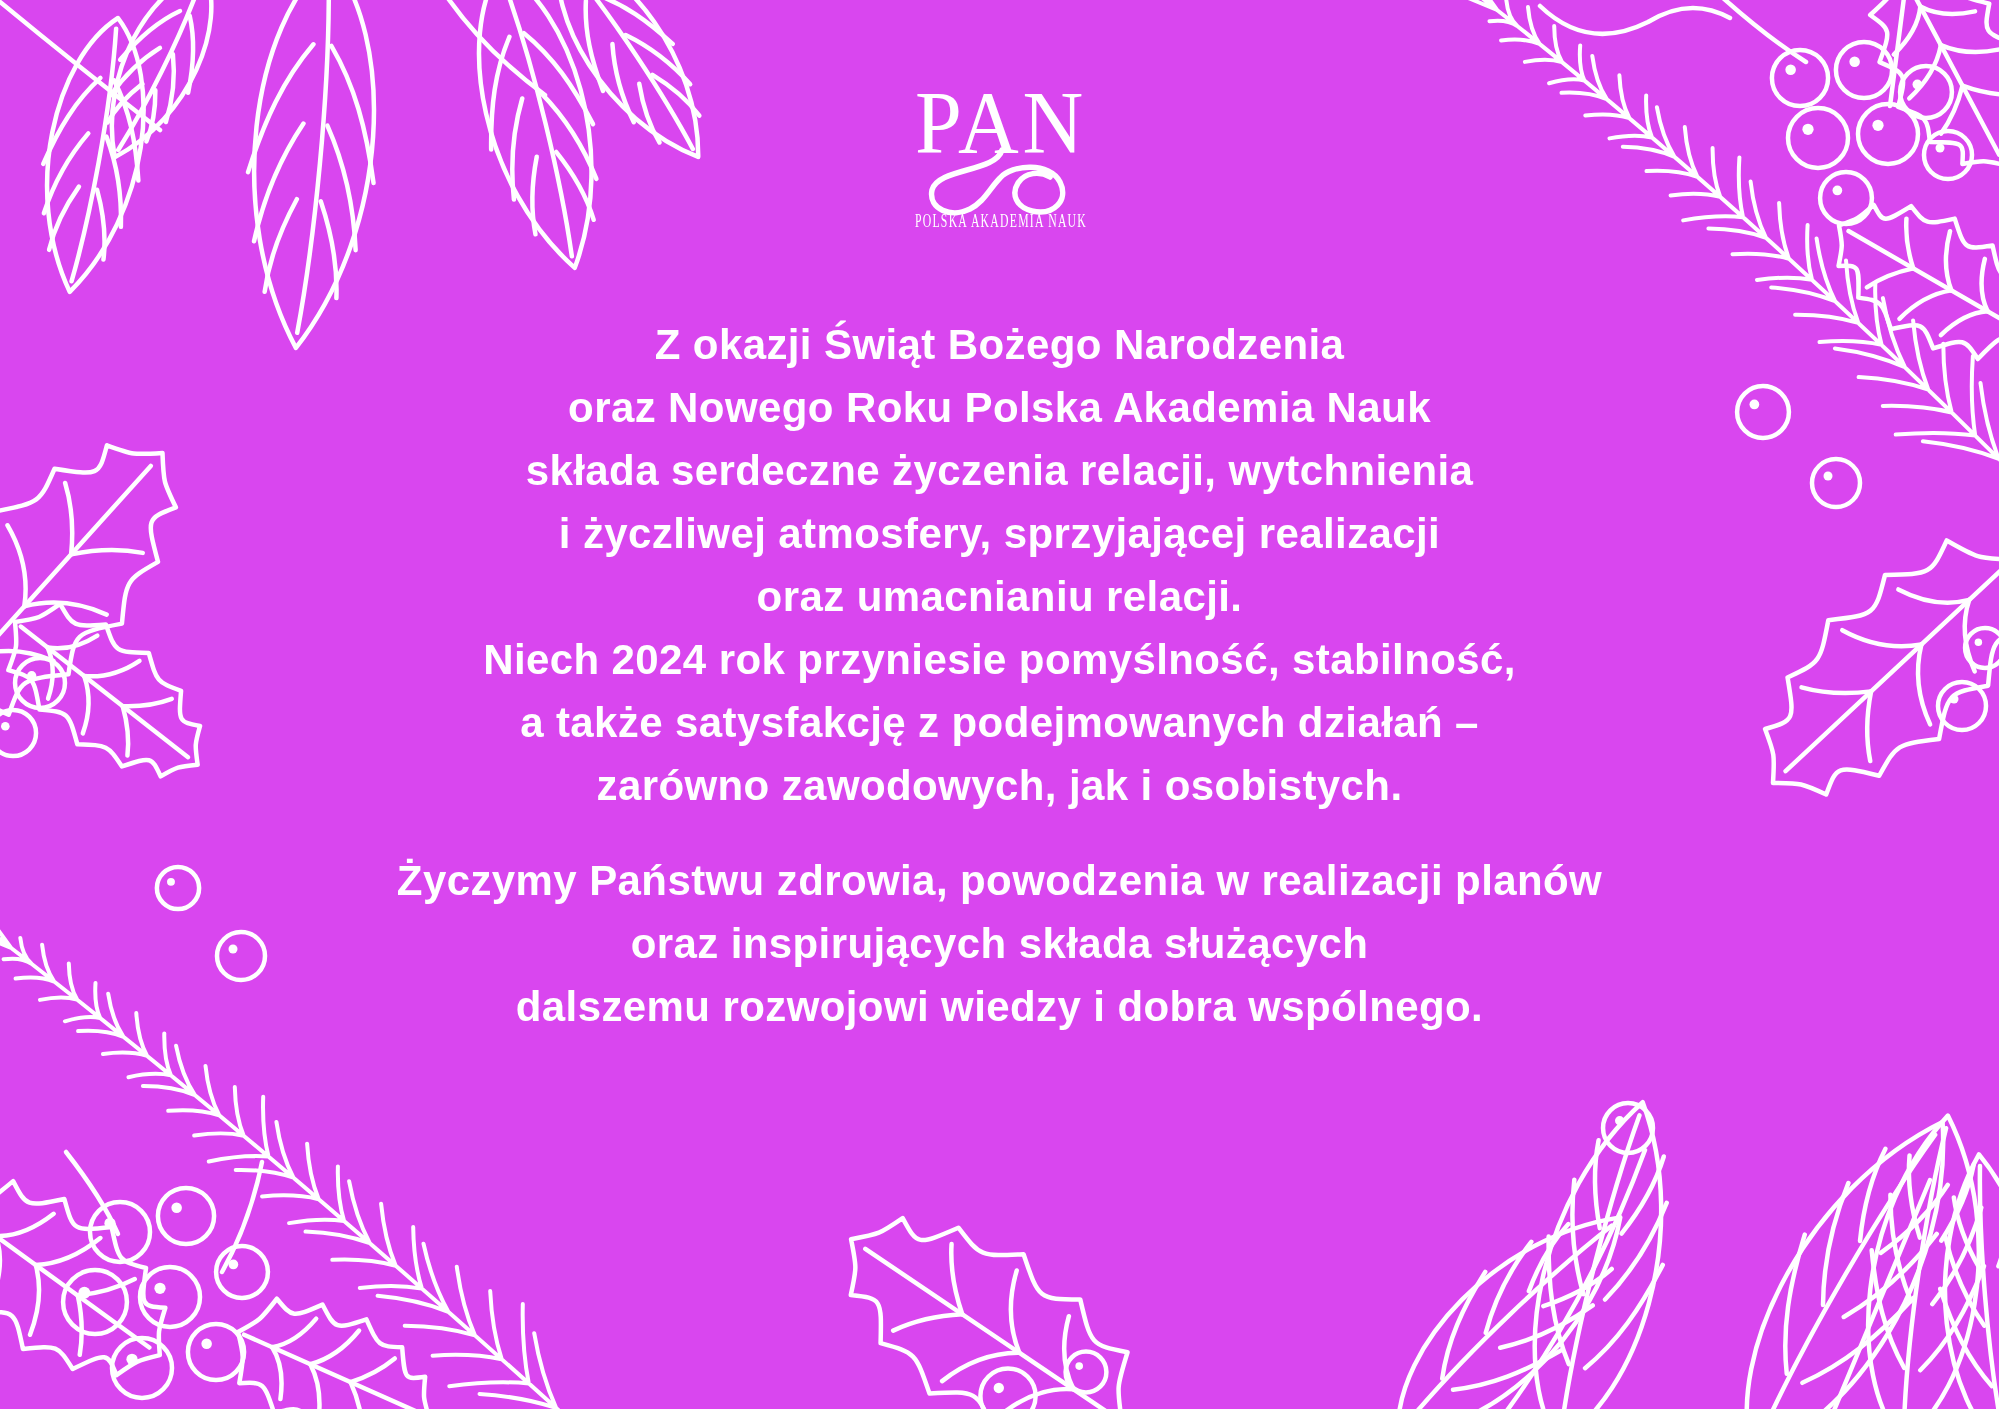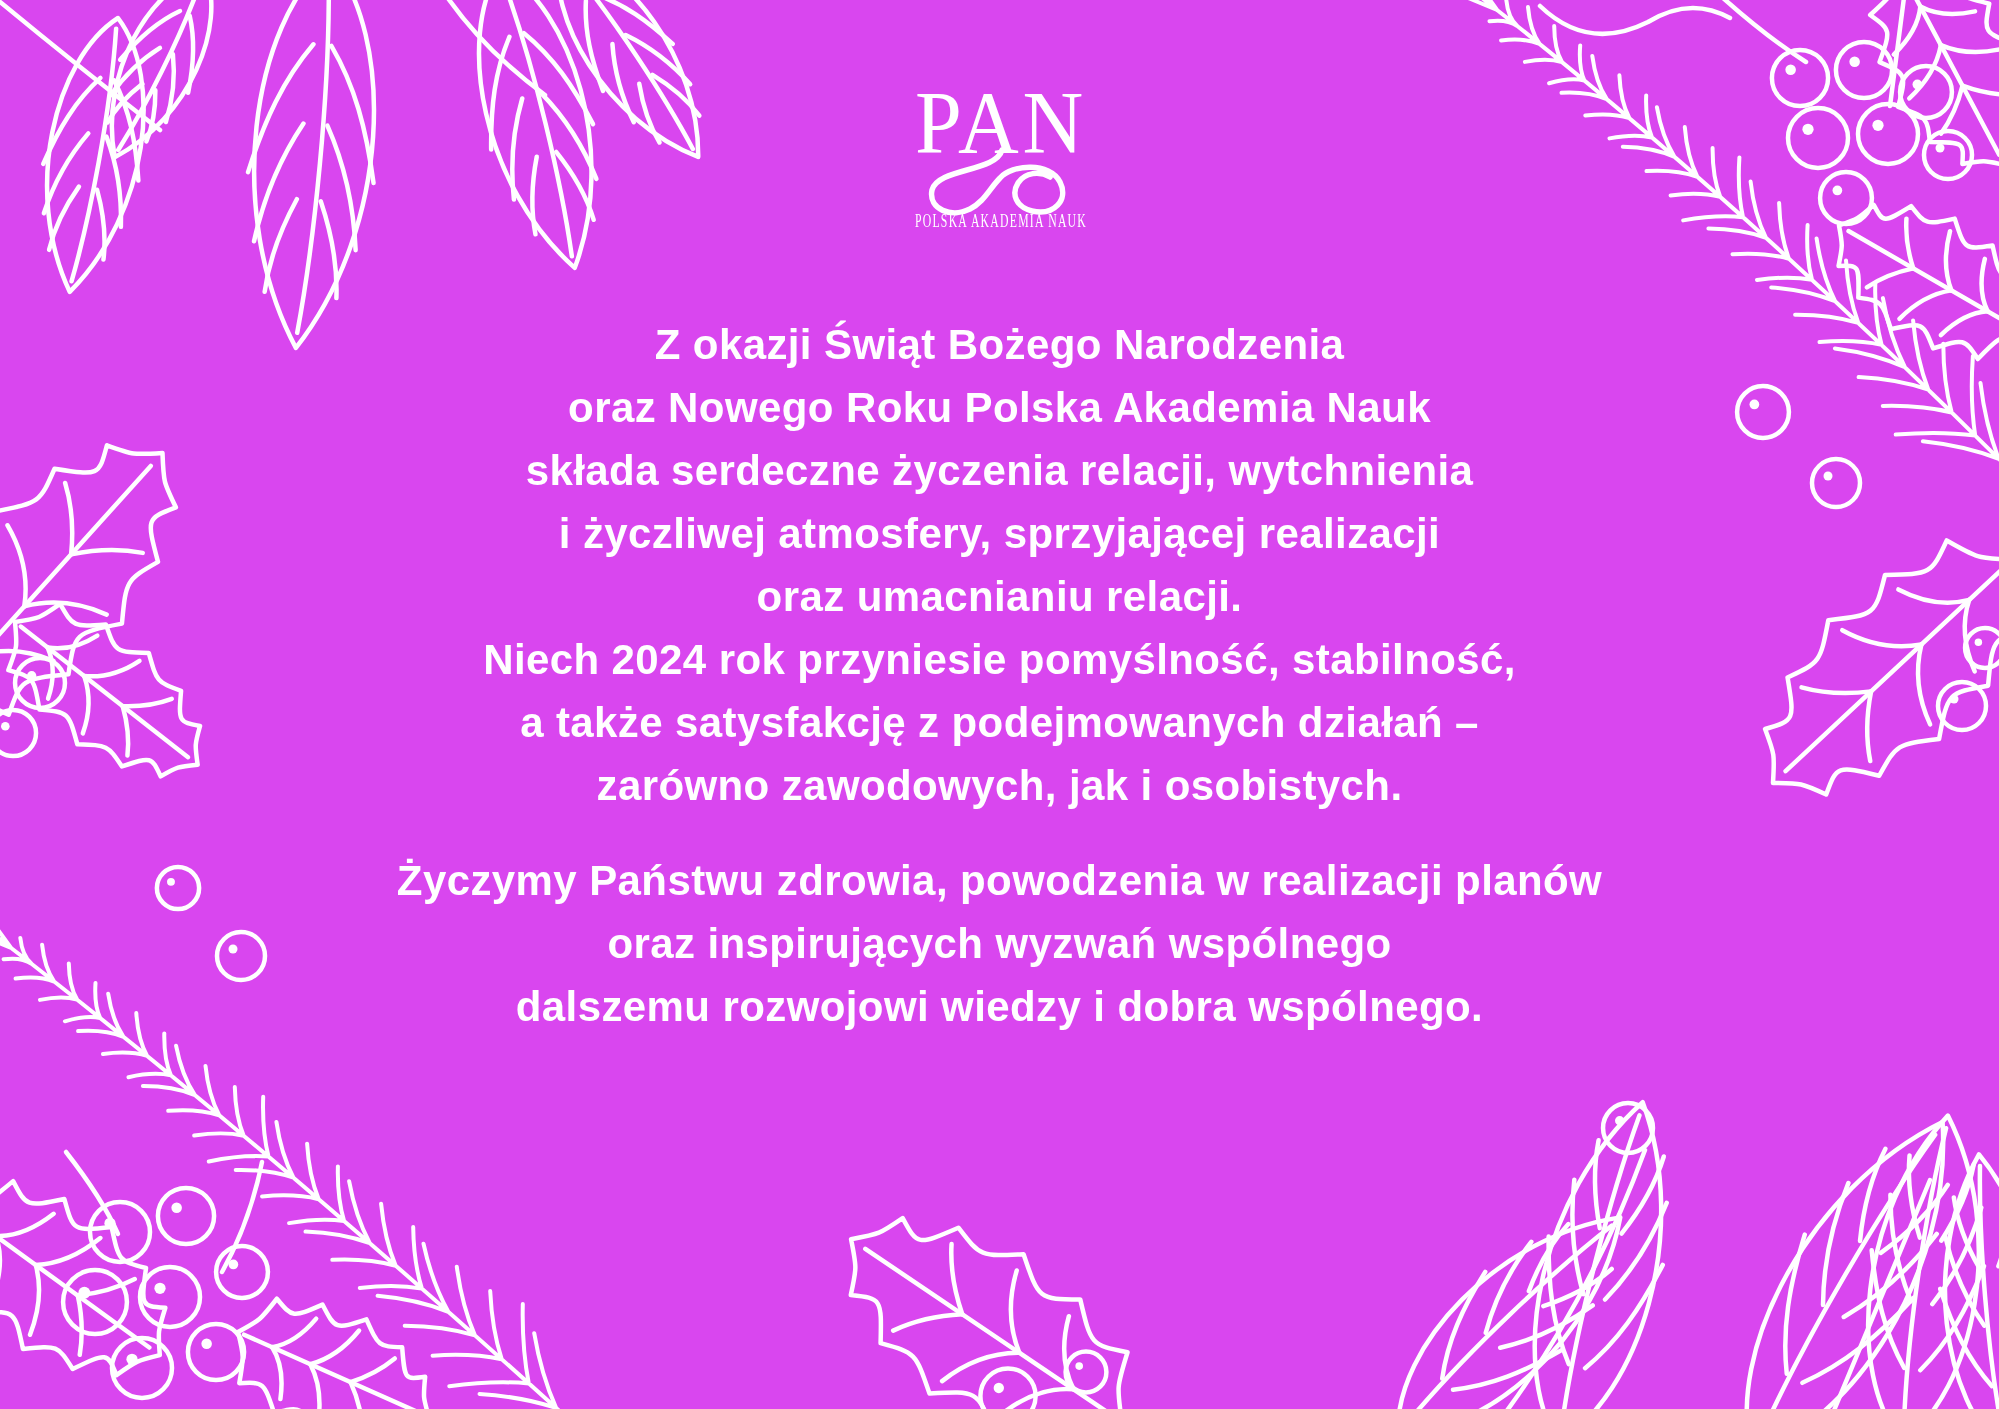--- a/index.html
+++ b/index.html
@@ -169,17 +169,17 @@
     <div>składa serdeczne życzenia relacji, wytchnienia</div>
     <div>i życzliwej atmosfery, sprzyjającej realizacji</div>
     <div>oraz umacnianiu relacji.</div>
     <div>Niech 2024 rok przyniesie pomyślność, stabilność,</div>
     <div>a także satysfakcję z podejmowanych działań –</div>
     <div>zarówno zawodowych, jak i osobistych.</div>
   </div>
 
   <div class="greeting p2" style="color: rgb(255, 255, 255); text-align: center;">
     <div>Życzymy Państwu zdrowia, powodzenia w realizacji planów</div>
-    <div>oraz inspirujących wyzwań wspólnego</div>
+    <div>oraz inspirujących składa służących</div>
     <div>dalszemu rozwojowi wiedzy i dobra wspólnego.</div>
   </div>
 
 </div>
 
 </body></html>

